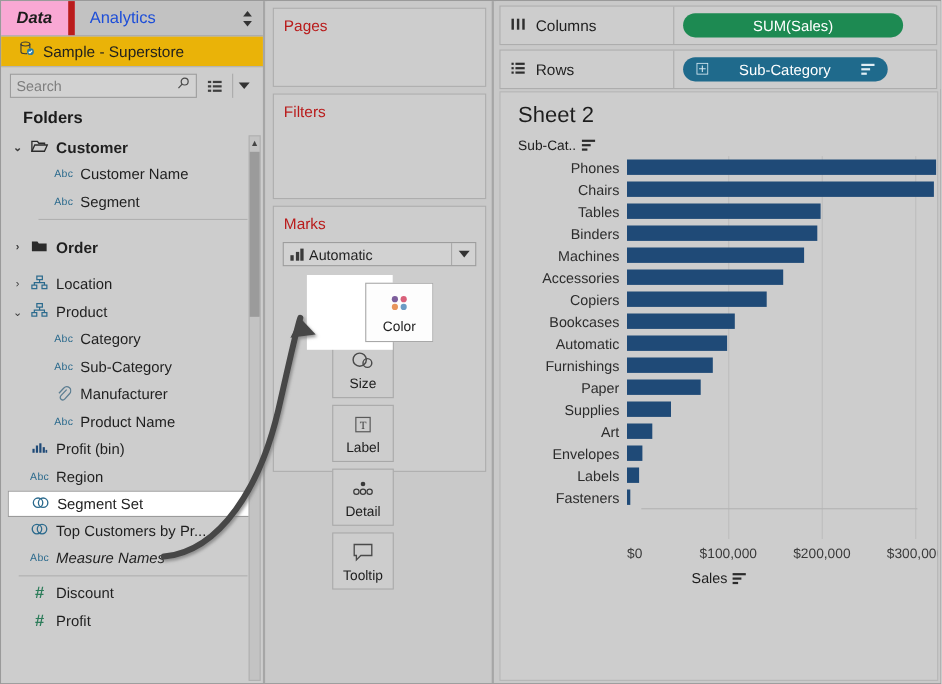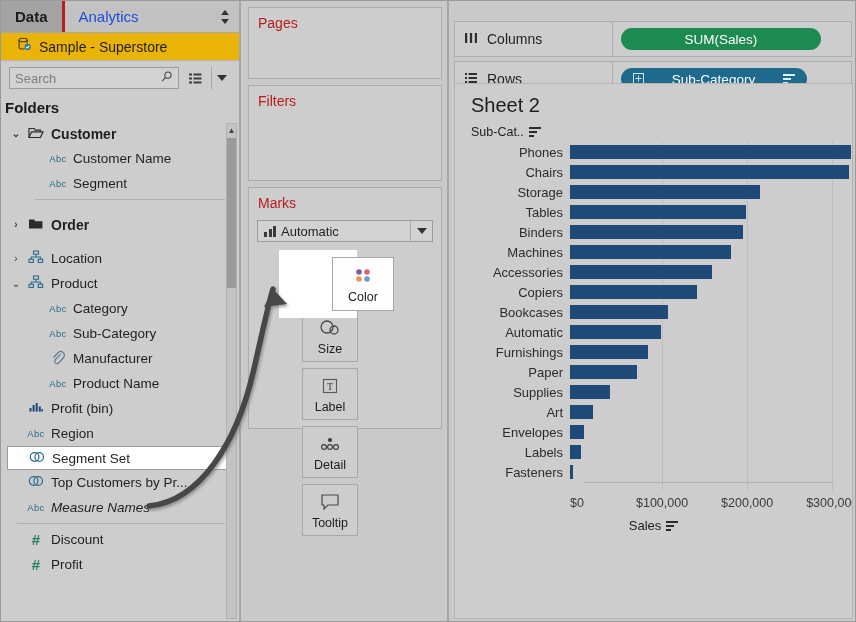--- a/index.html
+++ b/index.html
@@ -32,23 +32,24 @@
     border-bottom: 1px solid #a9a9a9;
     display: flex; align-items: stretch;
   }
   .tab {
     display: flex; align-items: center;
     padding: 0 14px;
     font-size: 15px;
     color: #1c1c1c;
   }
   .tab.active {
-    background: #a3a3a3;
+    background: #f9a8d4;
     font-weight: bold;
-    border-right: 3px solid #b91c1c;
+    border-right: 6px solid #b91c1c;
+    font-style: italic;
   }
   .tab.inactive { color: #1d4ed8; }
   #tab-spinner {
     position: absolute; right: 8px; top: 9px;
     width: 12px; height: 14px;
     display: flex; flex-direction: column;
     justify-content: space-between; align-items: center;
   }
   .spin-tri { width: 0; height: 0; border-left: 4px solid transparent; border-right: 4px solid transparent; }
   .spin-up { border-bottom: 5px solid #333; }
@@ -85,21 +86,21 @@
   }
   .caret-btn { border-left: 1px solid #aaa; }
 
   #tree {
     position: absolute;
     top: 94px; left: 0; right: 0; bottom: 0;
     overflow: hidden;
   }
   #folders-head {
     font-size: 15px; font-weight: bold; color: #1a1a1a;
-    padding: 4px 0 5px 4px;
+    padding: 4px 0 5px 20px;
   }
   .tree-row {
     display: flex; align-items: center;
     height: 25px;
     padding-left: 8px;
     font-size: 13.5px;
     color: #1f1f1f;
     white-space: nowrap;
   }
   .tree-row.bold { font-weight: bold; font-size: 14px; }
@@ -195,21 +196,21 @@
     position: absolute;
     left: 30px; top: 62px;
     width: 78px; height: 68px;
     background: #ffffff;
     padding: 7px 8px;
   }
   #color-highlight .mark-btn { background: #fdfdfd; }
 
   
   #shelves {
-    position: absolute; left: 450px; top: 16px;
+    position: absolute; left: 450px; top: 0;
     width: 406px; height: 80px;
     background: #c9c9c9;
   }
   .shelf-row {
     display: flex; align-items: center;
     height: 36px;
     background: #cdcdcd;
     border: 1px solid #adadad;
     margin: 4px 5px 0 3px;
   }
@@ -723,26 +724,20 @@
               <div class="bar" style="width: 280.768px; background: rgb(31, 74, 119);"></div>
             </div>
           </div>
           <div class="bar-row">
             <div class="bar-label">Chairs</div>
             <div class="bar-track">
               <div class="bar" style="width: 279.442px; background: rgb(31, 74, 119);"></div>
             </div>
           </div>
           <div class="bar-row">
-            <div class="bar-label">Storage</div>
-            <div class="bar-track">
-              <div class="bar" style="width: 190.445px; background: rgb(31, 74, 119);"></div>
-            </div>
-          </div>
-          <div class="bar-row">
             <div class="bar-label">Tables</div>
             <div class="bar-track">
               <div class="bar" style="width: 176.085px; background: rgb(31, 74, 119);"></div>
             </div>
           </div>
           <div class="bar-row">
             <div class="bar-label">Binders</div>
             <div class="bar-track">
               <div class="bar" style="width: 173.062px; background: rgb(31, 74, 119);"></div>
             </div>

